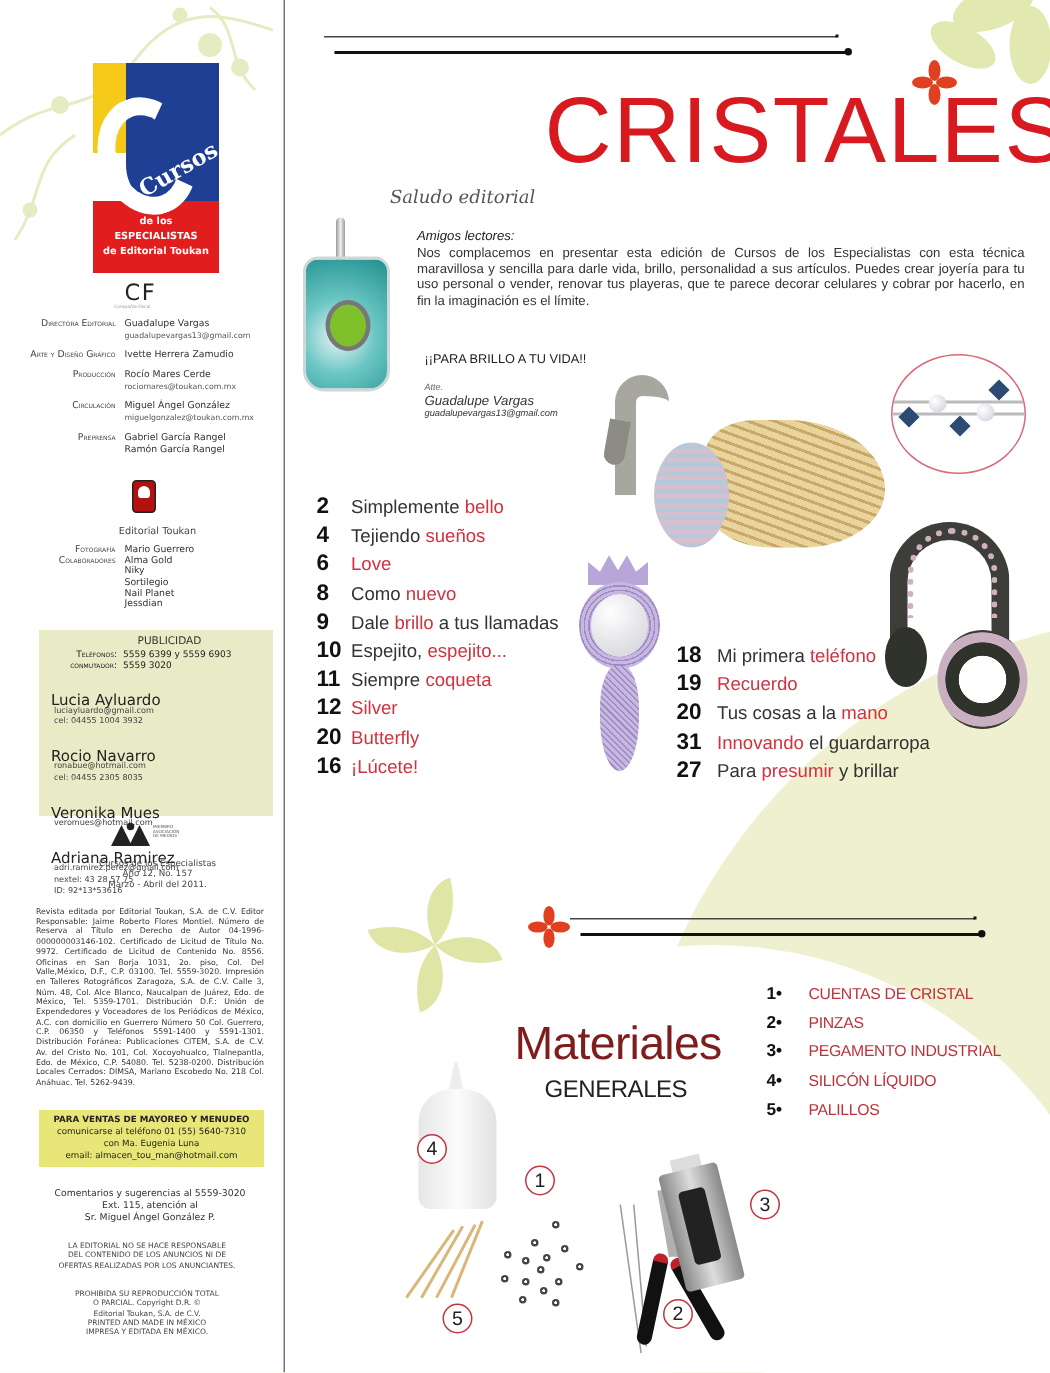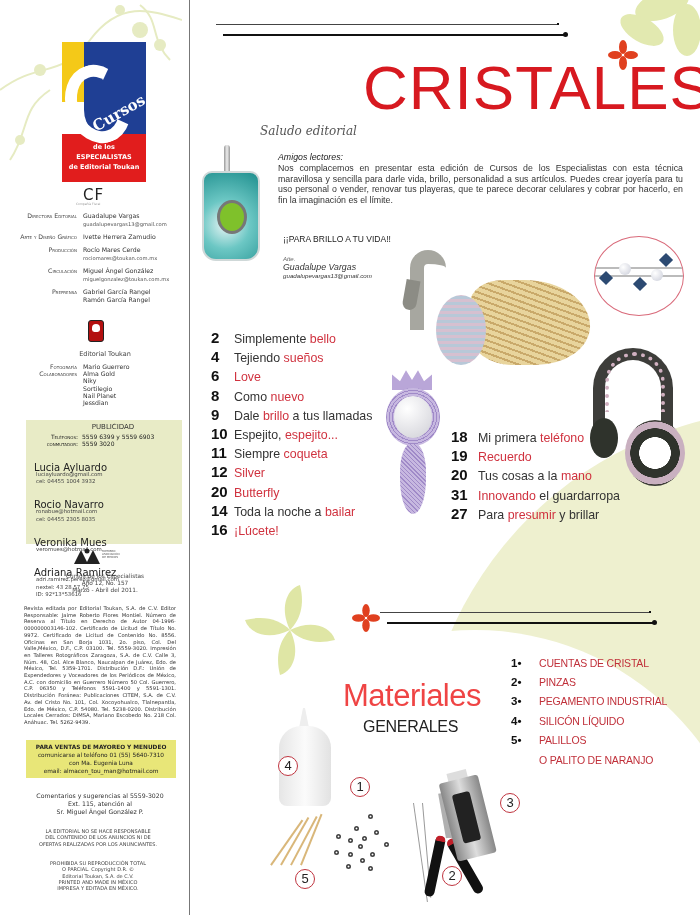--- a/index.html
+++ b/index.html
@@ -115,21 +115,21 @@
   .toc-num { font-size: 15px; font-weight: bold; color: #111; width: 23px; text-align: left; }
   .toc-label { font-size: 12.4px; color: #333; white-space: nowrap; }
   .toc-label .hl { color: #d0323f; }
   .toc-left { left: 21px; top: 329px; }
   .toc-right { left: 261px; top: 428px; }
   .toc-right .toc-num { width: 27px; }
 
   .flower-deco { position: absolute; }
 
   
-  .mat-title { position: absolute; left: 153px; top: 678px; font-family: "Liberation Sans", sans-serif; font-size: 31px; color: #ef4444; letter-spacing: -0.5px; }
+  .mat-title { position: absolute; left: 153px; top: 678px; font-family: "Liberation Sans", sans-serif; font-size: 31px; color: #7f1d1d; letter-spacing: -0.5px; }
   .mat-sub { position: absolute; left: 173px; top: 718px; font-family: "Liberation Sans", sans-serif; font-size: 16px; color: #222; letter-spacing: -0.3px; }
 
   .mat-list { position: absolute; left: 321px; top: 653px; font-family: "Liberation Sans", sans-serif; }
   .mat-item { display: flex; align-items: center; height: 19.4px; }
   .mat-num { width: 28px; font-weight: bold; font-size: 11.5px; color: #111; }
   .mat-label { font-size: 10.5px; color: #c0303a; letter-spacing: -0.2px; }
 
   .bottle { position: absolute; left: 85px; top: 708px; width: 60px; height: 100px; }
   .bottle .tip { position: absolute; left: 24px; top: 0; width: 10px; height: 20px; background: #eee; clip-path: polygon(40% 0,60% 0,100% 100%,0 100%); }
   .bottle .b { position: absolute; left: 4px; top: 18px; width: 52px; height: 80px; border-radius: 22px 22px 8px 8px; background: linear-gradient(90deg,#e6e6e6,#fbfbfb,#e2e2e2); }
@@ -424,24 +424,20 @@
         <span class="toc-num">11</span>
         <span class="toc-label"><span>Siempre </span><span class="hl">coqueta</span><span></span></span>
       </div>
     <div class="toc-item">
         <span class="toc-num">12</span>
         <span class="toc-label"><span></span><span class="hl">Silver</span><span></span></span>
       </div>
     <div class="toc-item">
         <span class="toc-num">20</span>
         <span class="toc-label"><span></span><span class="hl">Butterfly</span><span></span></span>
-      </div>
-    <div class="toc-item">
-        <span class="toc-num">14</span>
-        <span class="toc-label"><span>Toda la noche a </span><span class="hl">bailar</span><span></span></span>
       </div>
     <div class="toc-item">
         <span class="toc-num">16</span>
         <span class="toc-label"><span></span><span class="hl">¡Lúcete!</span><span></span></span>
       </div>
   </div>
 
   <div class="toc toc-right">
     <div class="toc-item">
         <span class="toc-num">18</span>
@@ -504,24 +500,20 @@
         <span class="mat-label">PEGAMENTO INDUSTRIAL</span>
       </div>
     <div class="mat-item">
         <span class="mat-num">4•</span>
         <span class="mat-label">SILICÓN LÍQUIDO</span>
       </div>
     <div class="mat-item">
         <span class="mat-num">5•</span>
         <span class="mat-label">PALILLOS</span>
       </div>
-    <div class="mat-item">
-        <span class="mat-num"></span>
-        <span class="mat-label">O PALITO DE NARANJO</span>
-      </div>
   </div>
 
   <div class="bottle">
     <div class="tip"></div>
     <div class="b"></div>
   </div>
   <div class="toothpicks">
     <span style="left:10px;top:0;transform:rotate(35deg);"></span>
     <span style="left:20px;top:0;transform:rotate(30deg);"></span>
     <span style="left:30px;top:0;transform:rotate(28deg);"></span>

